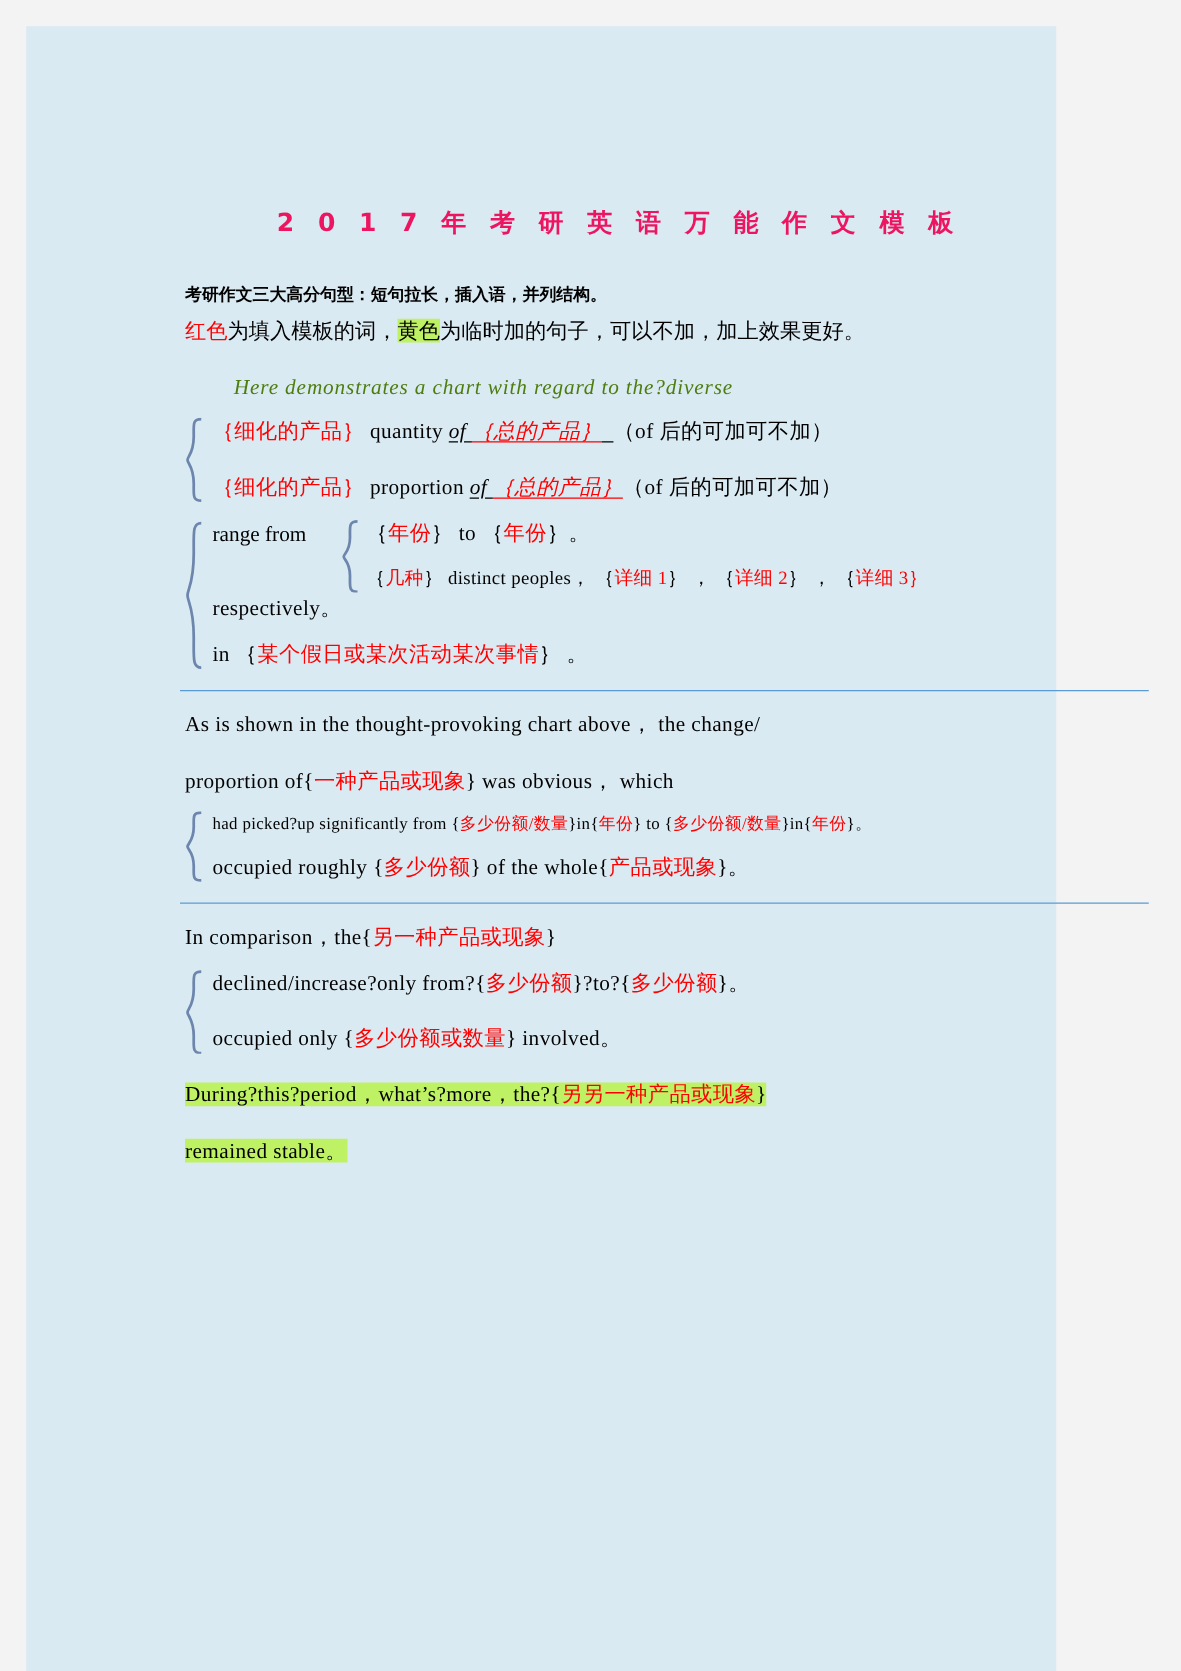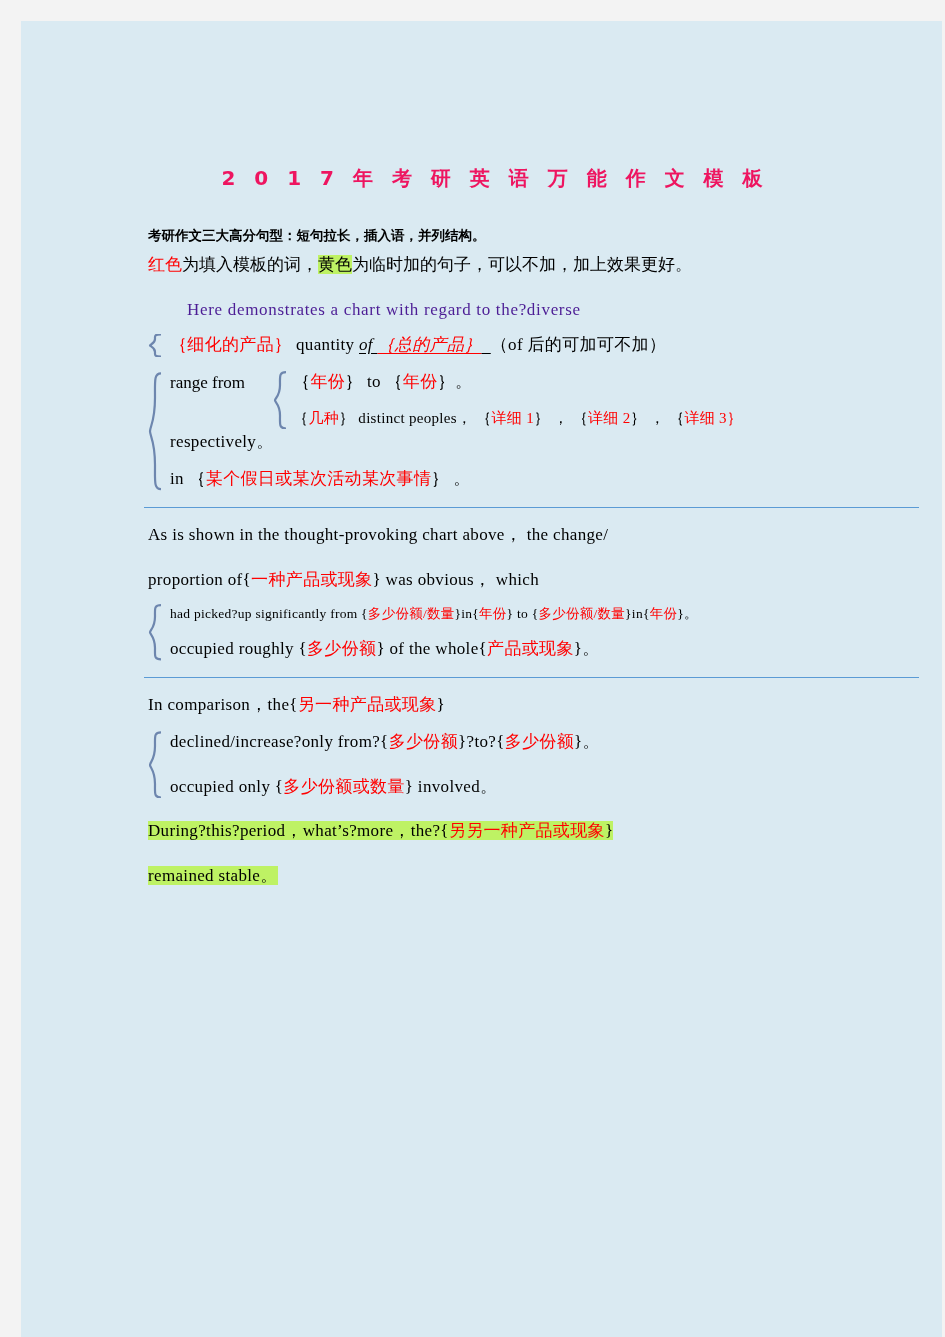--- a/index.html
+++ b/index.html
@@ -10,21 +10,21 @@
   body {
     width: 945px;
     height: 1337px;
     font-family: "Liberation Serif", "DejaVu Serif", serif;
     overflow: hidden;
   }
   .page {
     position: absolute;
     left: 21px;
     top: 21px;
-    width: 921px;
+    width: 824px;
     height: 1316px;
     background: #daeaf2;
     box-sizing: border-box;
   }
   .content {
     position: absolute;
     left: 127px;
     top: 120px;
     width: 700px;
   }
@@ -64,22 +64,23 @@
     font-size: 17px;
     text-align: center;
     padding-right: 200px;
     color: #000;
   }
 
   .lead {
     margin-top: 22px;
     font-size: 17px;
     text-indent: 2.3em;
-    color: #4c1d95;
+    color: #4d7c0f;
     letter-spacing: 0.04em;
+    font-style: italic;
   }
 
   
   .brace-group {
     position: relative;
     padding-left: 22px;
   }
   .brace {
     position: absolute;
     left: 0;
@@ -163,20 +164,21 @@
 
   <div class="brace-group" style="margin-top:14px;">
     <span class="brace">
       <svg viewBox="0 0 16 100" preserveAspectRatio="none">
         <path d="M13 2 C6 2 7 8 7 22 C7 42 2 46 2 50 C2 54 7 58 7 78 C7 92 6 98 13 98" fill="none" stroke="currentColor" stroke-width="2.2" vector-effect="non-scaling-stroke"></path>
       </svg>
     </span>
 
     <div class="line"><span class="red">｛细化的产品｝</span><span> quantity </span><span class="ul-blk">of </span><span class="ul-red">｛总的产品｝</span><span class="ul-blk">&nbsp;&nbsp;</span><span>（of 后的可加可不加）</span></div>
 
+    <div class="line sp"><span class="red">｛细化的产品｝</span><span> proportion </span><span class="ul-blk">of </span><span class="ul-red">｛总的产品｝</span><span>（of 后的可加可不加）</span></div>
   </div>
 
   <div class="brace-group" style="margin-top:14px;">
     <span class="brace">
       <svg viewBox="0 0 16 100" preserveAspectRatio="none">
         <path d="M13 2 C6 2 7 8 7 22 C7 42 2 46 2 50 C2 54 7 58 7 78 C7 92 6 98 13 98" fill="none" stroke="currentColor" stroke-width="2.2" vector-effect="non-scaling-stroke"></path>
       </svg>
     </span>
 
     <div class="inner-wrap">

